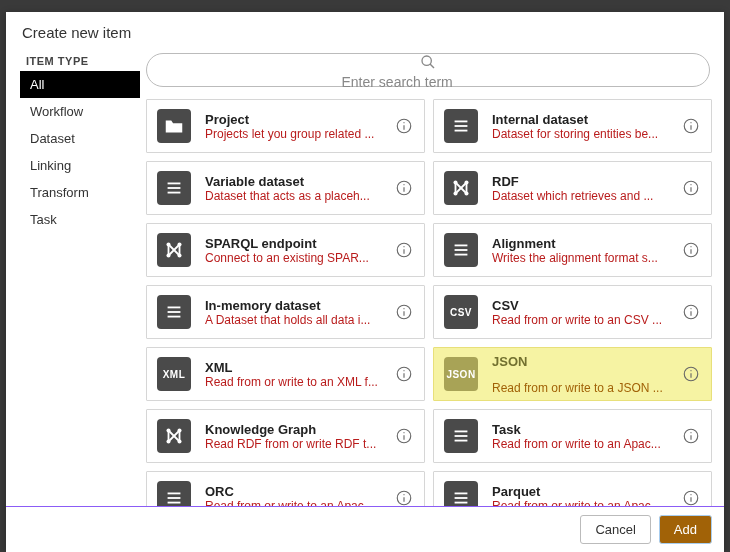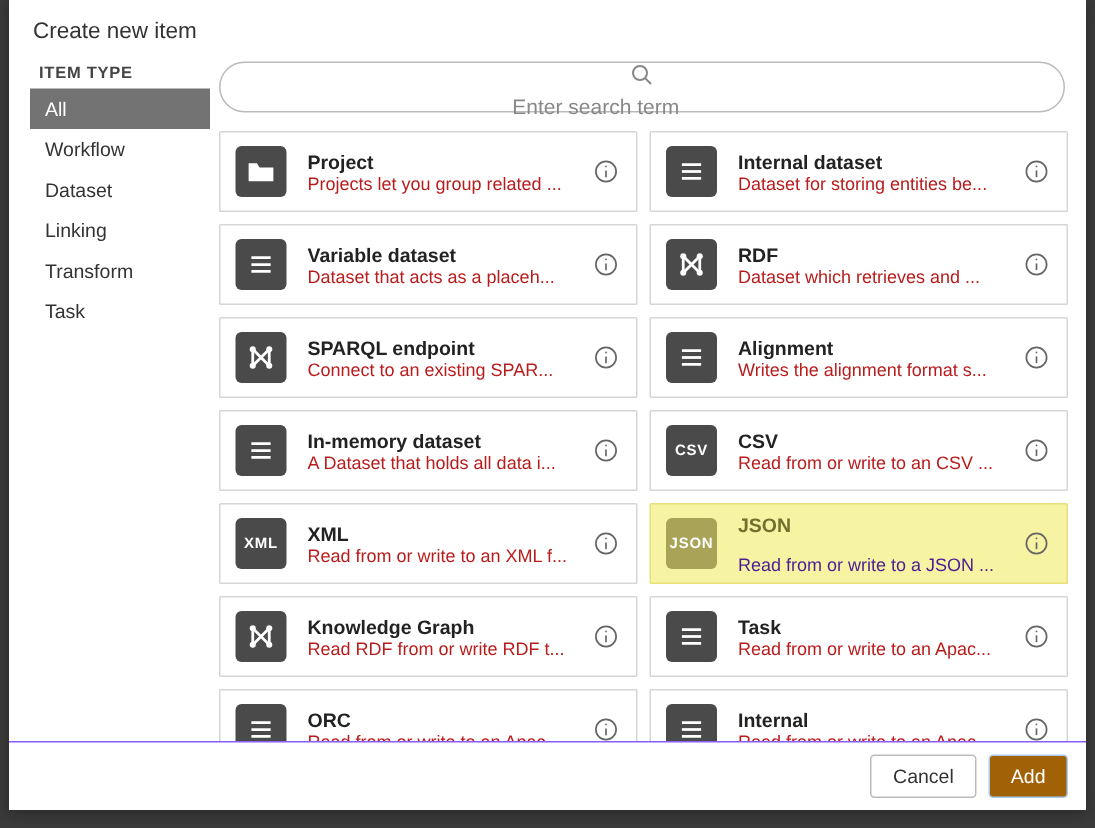--- a/index.html
+++ b/index.html
@@ -1,34 +1,34 @@
 <!DOCTYPE html>
 <html><head>
 <meta charset="utf-8">
 <style>
   * { box-sizing: border-box; margin: 0; padding: 0; }
   html, body { width: 730px; height: 552px; font-family: "Segoe UI", Arial, sans-serif; background: #333; overflow: hidden; }
-  .backdrop { width: 730px; height: 552px; background: #3a3a3a; display:flex; align-items:flex-start; justify-content:center; }
+  .backdrop { width: 730px; height: 552px; background: #3a3a3a; display:flex; align-items:flex-end; justify-content:center; }
   .dialog { width: 718px; height: 540px; background: #fff; display:flex; flex-direction:column; box-shadow: 0 2px 8px rgba(0,0,0,0.3); }
   .title { font-size: 15px; color:#333; padding: 12px 16px 8px 16px; }
   .body { flex:1; display:flex; overflow:hidden; padding: 0 0 0 4px; }
   .sidebar { width: 130px; padding: 4px 0 0 10px; }
   .sidebar-head { font-size: 11px; letter-spacing: 0.5px; font-weight: 600; color:#444; padding: 2px 6px 4px 6px; }
   .sidebar-item { font-size: 13px; color:#333; padding: 6px 10px; cursor: pointer; }
-  .sidebar-item.active { background:#737373; color:#fff; }
+  .sidebar-item.active { background:#000000; color:#fff; }
   .content { flex:1; display:flex; flex-direction:column; padding: 0 10px 0 4px; overflow:hidden; position:relative; }
   .search { display:flex; align-items:center; border:1px solid #bbb; border-radius: 18px; height: 34px; padding: 0 12px; margin: 4px 4px 10px 2px; background:#fff;flex-direction:column; }
   .search svg { width:16px; height:16px; stroke:#888; fill:none; stroke-width:2; flex:0 0 auto; }
   .search input { border:none; outline:none; font-size:14px; color:#444; margin-left:8px; flex:1; background:transparent; }
   .search input::placeholder { color:#888; }
   .scroll { flex:1; overflow-y: scroll; padding: 2px 2px 6px 2px; }
   .grid { display:grid; grid-template-columns: 1fr 1fr; gap: 8px; }
   .card { border:1px solid #d6d6d6; border-radius:1px; display:flex; align-items:center; padding:8px 10px; gap:14px; height:54px; cursor:pointer; background:#fff; }
   .card.highlight { background:#f6f3a3; border-color:#e8e07a; }
-  .card.highlight .card-desc { color:#4c1d95;margin-top:12px; }
+  .card.highlight .card-desc { color:#a16207;margin-top:12px; }
   .card.highlight .card-title { color:#72702f; }
   .icon { width:34px; height:34px; border-radius:4px; background:#4a4a4a; color:#fff; display:flex; align-items:center; justify-content:center; flex:0 0 auto; font-size:10px; font-weight:700; font-family: Arial, sans-serif; }
   .card.highlight .icon { background:#a8a356; }
   .icon svg { width:22px; height:22px; stroke:#fff; fill:none; stroke-width:2; }
   .icon-text { font-size:10px; letter-spacing:0.5px; }
   .card-body { flex:1; min-width:0; }
   .card-title { font-size:13px; font-weight:700; color:#222; white-space:nowrap; overflow:hidden; text-overflow:ellipsis; }
   .card-desc { font-size:12px; color:#b91c1c; white-space:nowrap; overflow:hidden; text-overflow:ellipsis; }
   .info { width:20px; height:20px; flex:0 0 auto; display:flex; align-items:center; justify-content:center; }
   .info svg { width:18px; height:18px; stroke:#666; fill:none; stroke-width:1.5; }
@@ -337,21 +337,21 @@
               </div>
               <div class="card">
                 <div class="icon">
                   <svg viewBox="0 0 24 24">
                     <line x1="5" y1="7" x2="19" y2="7"></line>
                     <line x1="5" y1="12" x2="19" y2="12"></line>
                     <line x1="5" y1="17" x2="19" y2="17"></line>
                   </svg>
                 </div>
                 <div class="card-body">
-                  <div class="card-title">Internal</div>
+                  <div class="card-title">Parquet</div>
                   <div class="card-desc">Read from or write to an Apac...</div>
                 </div>
                 <div class="info">
                   <svg viewBox="0 0 24 24">
                     <circle cx="12" cy="12" r="9"></circle>
                     <line x1="12" y1="11" x2="12" y2="17"></line>
                     <circle cx="12" cy="7.5" r="0.8" fill="#666" stroke="none"></circle>
                   </svg>
                 </div>
               </div>

